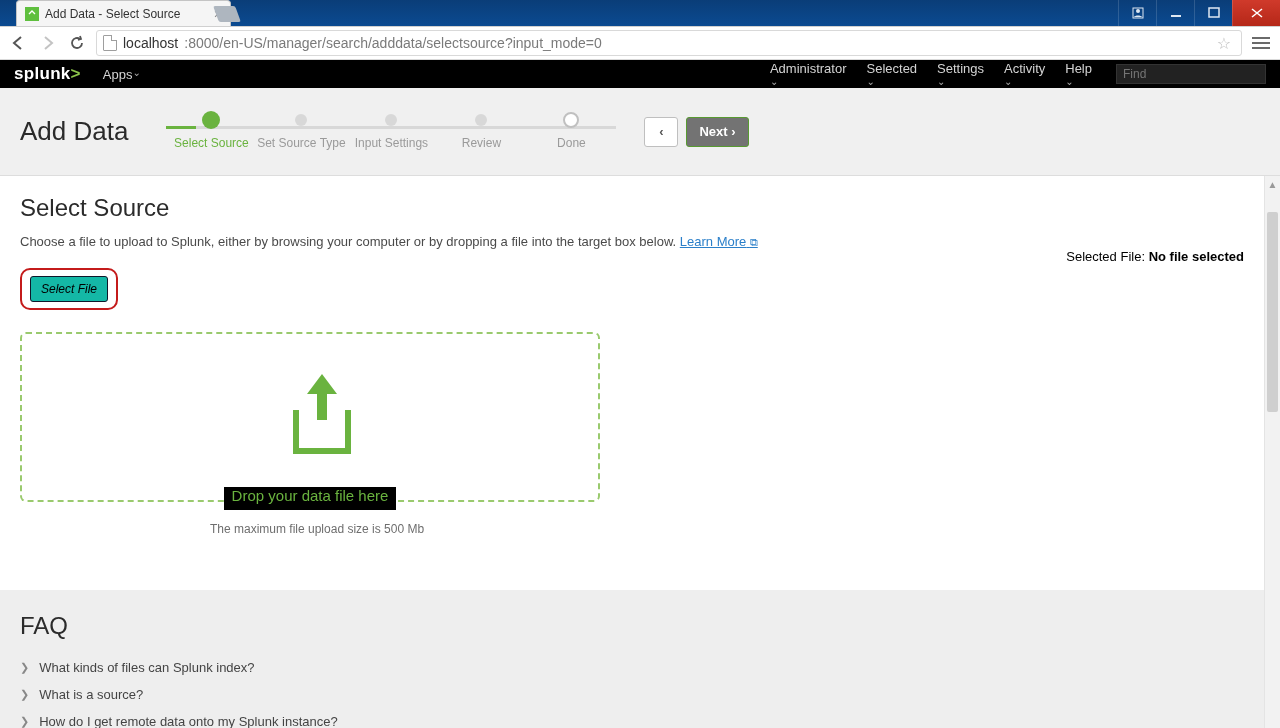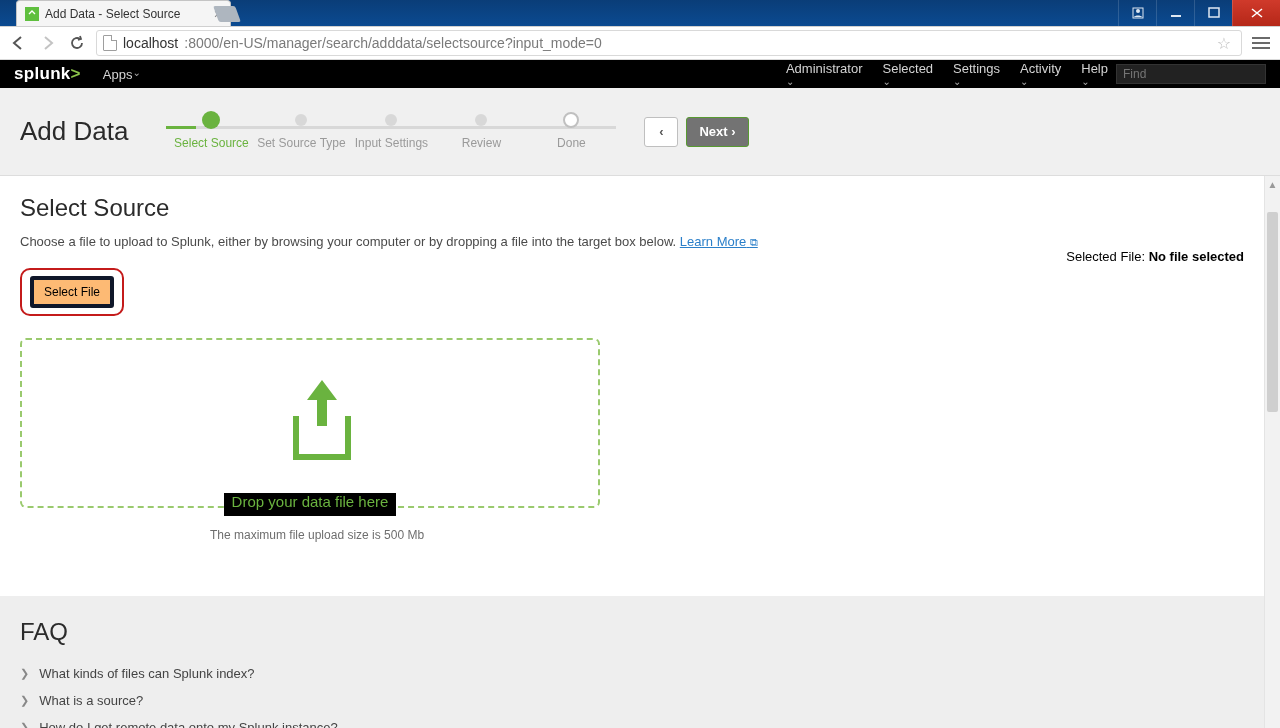--- a/index.html
+++ b/index.html
@@ -43,21 +43,21 @@
   .splunk-bar {
     height:28px; background:#000; color:#ddd; display:flex; align-items:center; padding:0 14px; font-size:13px;
   }
   .brand { font-family: Arial, sans-serif; font-weight:bold; font-size:17px; color:#fff; letter-spacing:.3px;}
   .brand .gt { color:#8bc34a; font-weight:bold;}
   .bar-link { margin-left:22px; color:#d4d4d4; cursor:pointer; display:flex;align-items:flex-start; gap:0;}
   .bar-spacer { flex:1;}
   .bar-right .bar-link { margin-left:20px;flex-direction:column;}
   .chev { font-size:10px; opacity:.8;}
   .find-input {
-    margin-left:8px; width:150px; height:20px; background:#222; border:1px solid #333; color:#aaa;
+    margin-left:24px; width:150px; height:20px; background:#222; border:1px solid #333; color:#aaa;
     padding:0 6px; font-size:12px;
   }
   
   .wizard-header {
     background:#f0f0f0; border-bottom:1px solid #ddd; height:88px;
     display:flex; align-items:center; padding:0 20px; gap:28px;
   }
   .page-title { font-size:26px; font-weight:400; color:#2a2a2a; padding-right:10px;}
   .stepper { position:relative; flex:0 0 430px;}
   .step-line { position:absolute; top:12px; left:0; right:0; height:3px; background:#d8d8d8;}
@@ -83,21 +83,21 @@
   .section h1 { font-size:24px; font-weight:400; color:#2b2b2b; margin-bottom:12px;}
   .desc { font-size:13px; color:#4a4a4a; }
   .learn { color:#2a7fc9; }
   .ext-icon { font-size:11px; color:#2a7fc9;}
   .selfile-line { font-size:13px;text-align:right;}
   .selfile-line .val { font-weight:bold;}
   .highlight {
     border:2px solid #c41b1b; border-radius:10px; padding:6px 8px; display:inline-block; margin-top:4px;
   }
   .select-file-btn {
-    border:4px solid #0f172a; background:#fdba74; padding:5px 10px; border-radius:3px; font-size:12px; cursor:pointer;
+    border:1px solid #0f172a; background:#14b8a6; padding:5px 10px; border-radius:3px; font-size:12px; cursor:pointer;font-style:italic;
   }
   .drop-wrap { margin-top:22px;}
   .dropzone {
     width:580px; height:170px; border:2px dashed #9aca6e; border-radius:6px;
     display:flex; align-items:flex-end; justify-content:center; position:relative;
   }
   .drop-icon { position:absolute; top:40px; left:265px;}
   .drop-text { color:#6ab33f; font-size:15px; padding-bottom:6px; background:#000000; padding-left:8px;padding-right:8px; position:relative; top:10px;}
   .limit { font-size:12px; color:#6e6e6e; margin-top:20px; margin-left:190px;}
   .faq-section { background:#eee; padding:22px 20px 40px 20px; margin-top:26px;}

